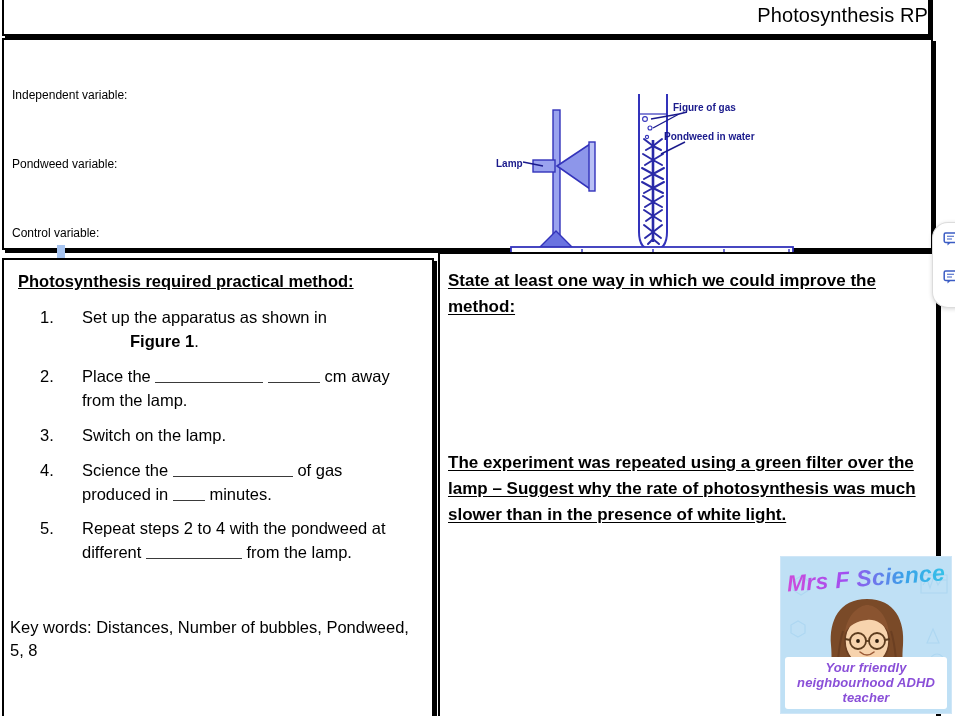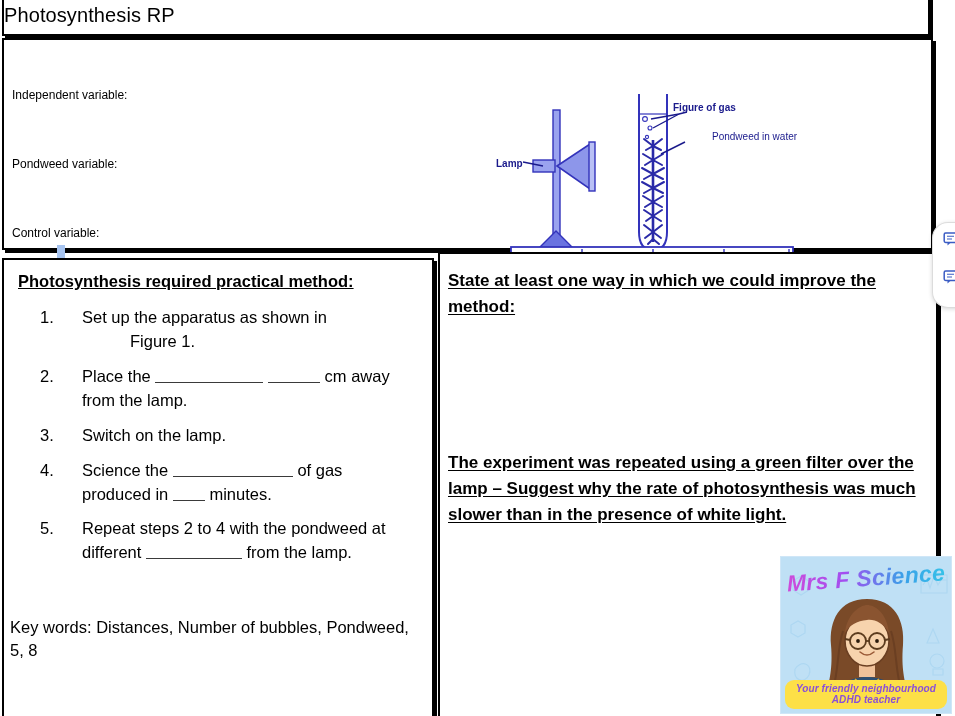--- a/index.html
+++ b/index.html
@@ -15,21 +15,21 @@
     position:absolute;background:#fff;
     border:2.5px solid #000;
     box-shadow:3px 3px 0 0 #000;
     box-sizing:border-box;
   }
 
   
   #title-box{left:2px;top:-4px;width:928px;height:40px;}
   #title-text{
     position:absolute;left:0;right:0;top:6px;
-    text-align:left;font-size:20px;color:#000;
+    text-align:right;font-size:20px;color:#000;
     letter-spacing:.1px;
   }
 
   
   #diagram-box{left:2px;top:38px;width:931px;height:212px;}
 
   
   .var-label{
     position:absolute;left:8px;font-size:12px;color:#000;white-space:nowrap;
   }
@@ -53,21 +53,21 @@
   }
   #method-list li{
     position:relative;
     padding-left:72px;
     margin-bottom:11px;
     font-size:16.5px;color:#000;line-height:1.45;
   }
   #method-list li .num{
     position:absolute;left:30px;top:0;font-size:16.5px;
   }
-  #method-list li b{font-weight:normal;padding-left:48px;}
+  #method-list li b{font-weight:bold;padding-left:48px;}
   .blank{
     display:inline-block;border-bottom:1.4px solid #3a3a3a;
     height:.95em;vertical-align:-1px;
   }
   .b-long{width:108px;}
   .b-mid{width:52px;}
   .b-xl{width:120px;}
   .b-sm{width:32px;}
   .b-lg{width:96px;}
   #keywords{
@@ -119,22 +119,22 @@
     position:absolute;left:0;right:0;top:8px;text-align:center;
     font-size:23px;font-style:italic;font-weight:bold;
     background:linear-gradient(90deg,#d24bd8 0%,#a24ff0 38%,#3aa0e8 72%,#35c6e8 100%);
     -webkit-background-clip:text;background-clip:text;color:transparent;
     transform:rotate(-4deg);
     text-shadow:none;
     letter-spacing:.3px;
   }
   #logo-tagline{
     position:absolute;left:4px;right:4px;bottom:4px;
-    background:#fde047;border-radius:9px;
-    text-align:center;font-size:10px;font-style:italic;font-weight:bold;
+    background:#ffffff;border-radius:3px;
+    text-align:center;font-size:13px;font-style:italic;font-weight:bold;
     color:#8a4fd8;padding:3px 0 4px;
     letter-spacing:.1px;
   }
 </style>
 </head>
 <body>
 
 <div class="page">
 
   <div class="box" id="title-box">
@@ -191,21 +191,21 @@
           <path d="M93 157 L93 164"></path>
           <path d="M164 157 L164 164"></path>
           <path d="M235 157 L235 164"></path>
           <path d="M300 157 L300 164"></path>
         </g>
       </g>
     </svg>
 
     <div style="position:absolute;left:492px;top:118px;font-size:10px;font-weight:bold;color:#1a1a8c;text-align:right;">Lamp</div>
     <div style="position:absolute;left:669px;top:62px;font-size:10px;font-weight:bold;color:#1a1a8c;">Figure of gas</div>
-    <div style="position:absolute;left:660px;top:91px;font-size:10px;font-weight:normal;color:#1a1a8c;margin-left:48px;">Pondweed in water</div>
+    <div style="position:absolute;left:660px;top:91px;font-size:10px;font-weight:bold;color:#1a1a8c;">Pondweed in water</div>
 
     <div style="position:absolute;left:574px;top:212px;font-size:10.5px;font-weight:bold;color:#1a1a8c;">0</div>
     <div style="position:absolute;left:642px;top:212px;font-size:10.5px;font-weight:bold;color:#1a1a8c;">10</div>
     <div style="position:absolute;left:712px;top:212px;font-size:10.5px;font-weight:bold;color:#1a1a8c;">20</div>
     <div style="position:absolute;left:733px;top:212px;font-size:10.5px;font-weight:bold;color:#1a1a8c;opacity:0;"></div>
     <div style="position:absolute;left:735px;top:212px;font-size:10.5px;font-weight:bold;color:#1a1a8c;">30</div>
     <div style="position:absolute;left:783px;top:212px;font-size:10.5px;font-weight:bold;color:#1a1a8c;">4</div>
 
     <div style="position:absolute;left:651px;top:231px;font-size:10.5px;font-weight:bold;color:#1a1a8c;">Distance from lamp in cm</div>
   </div>

